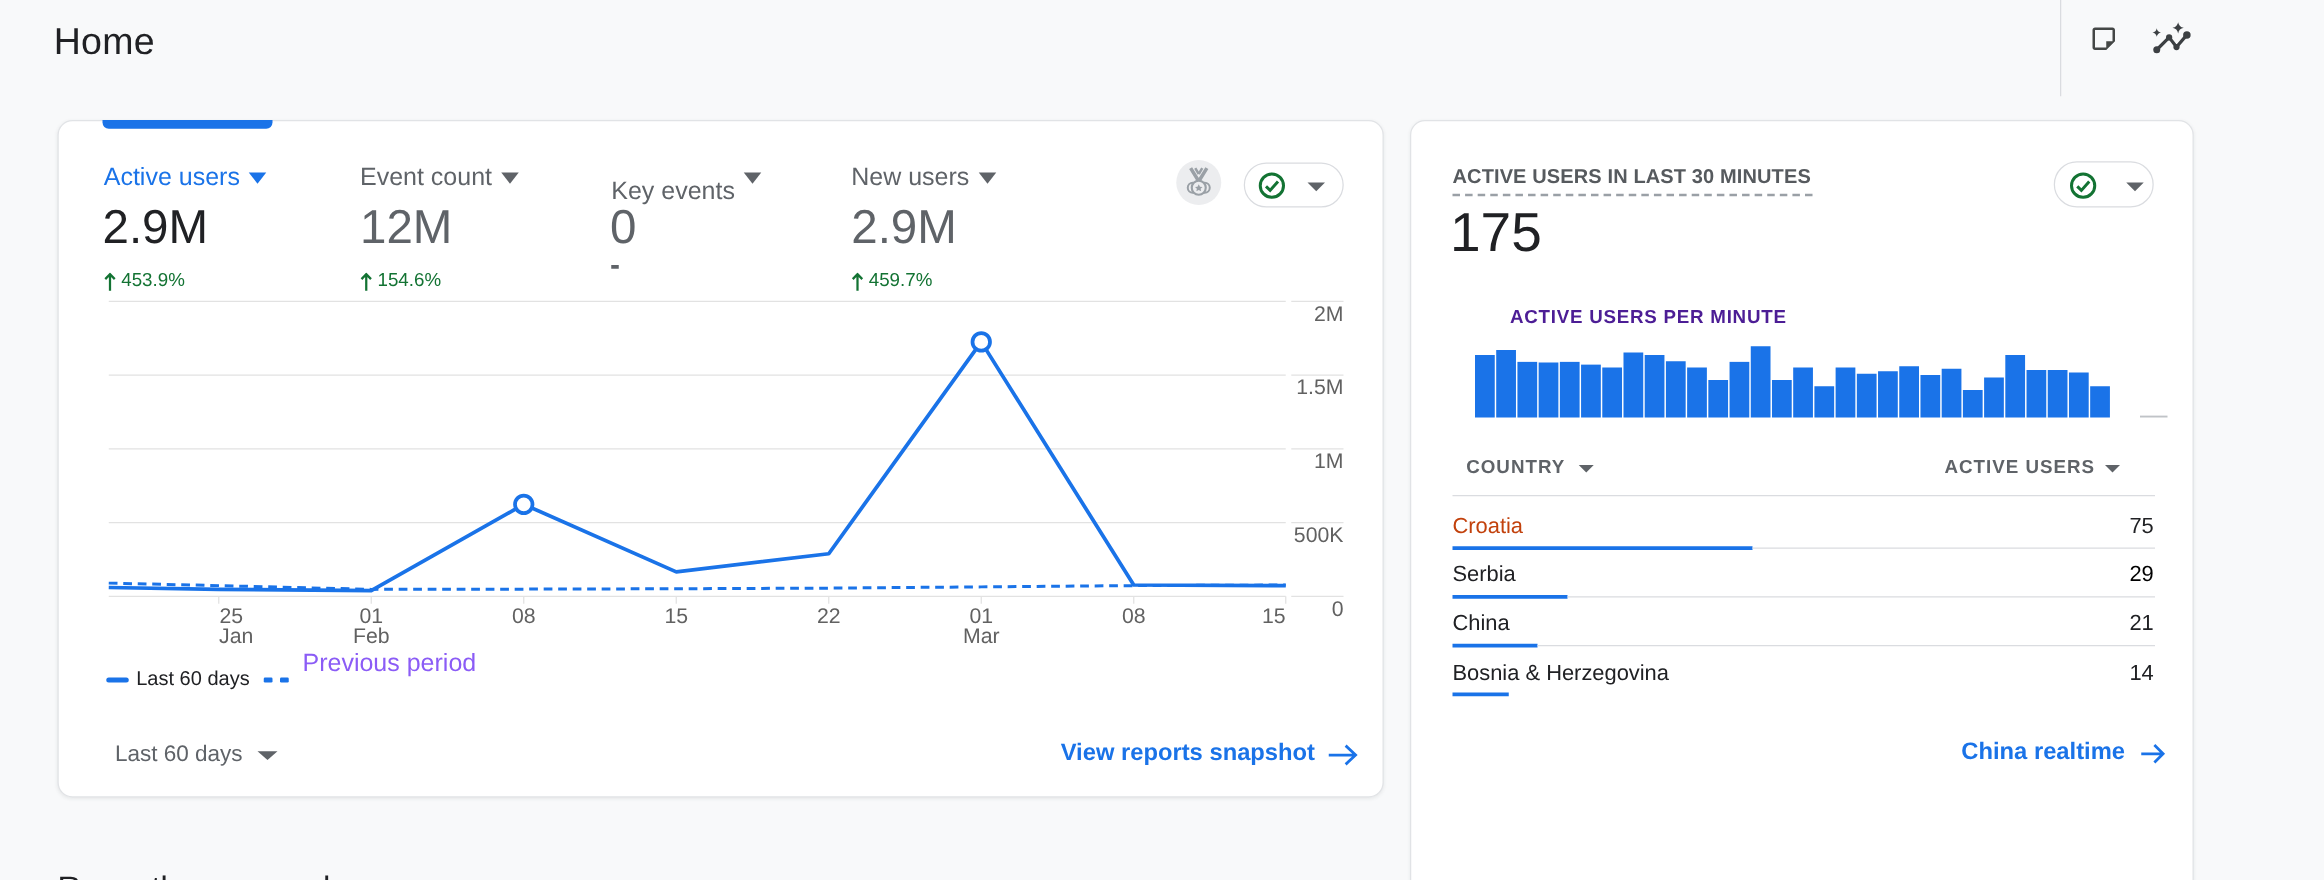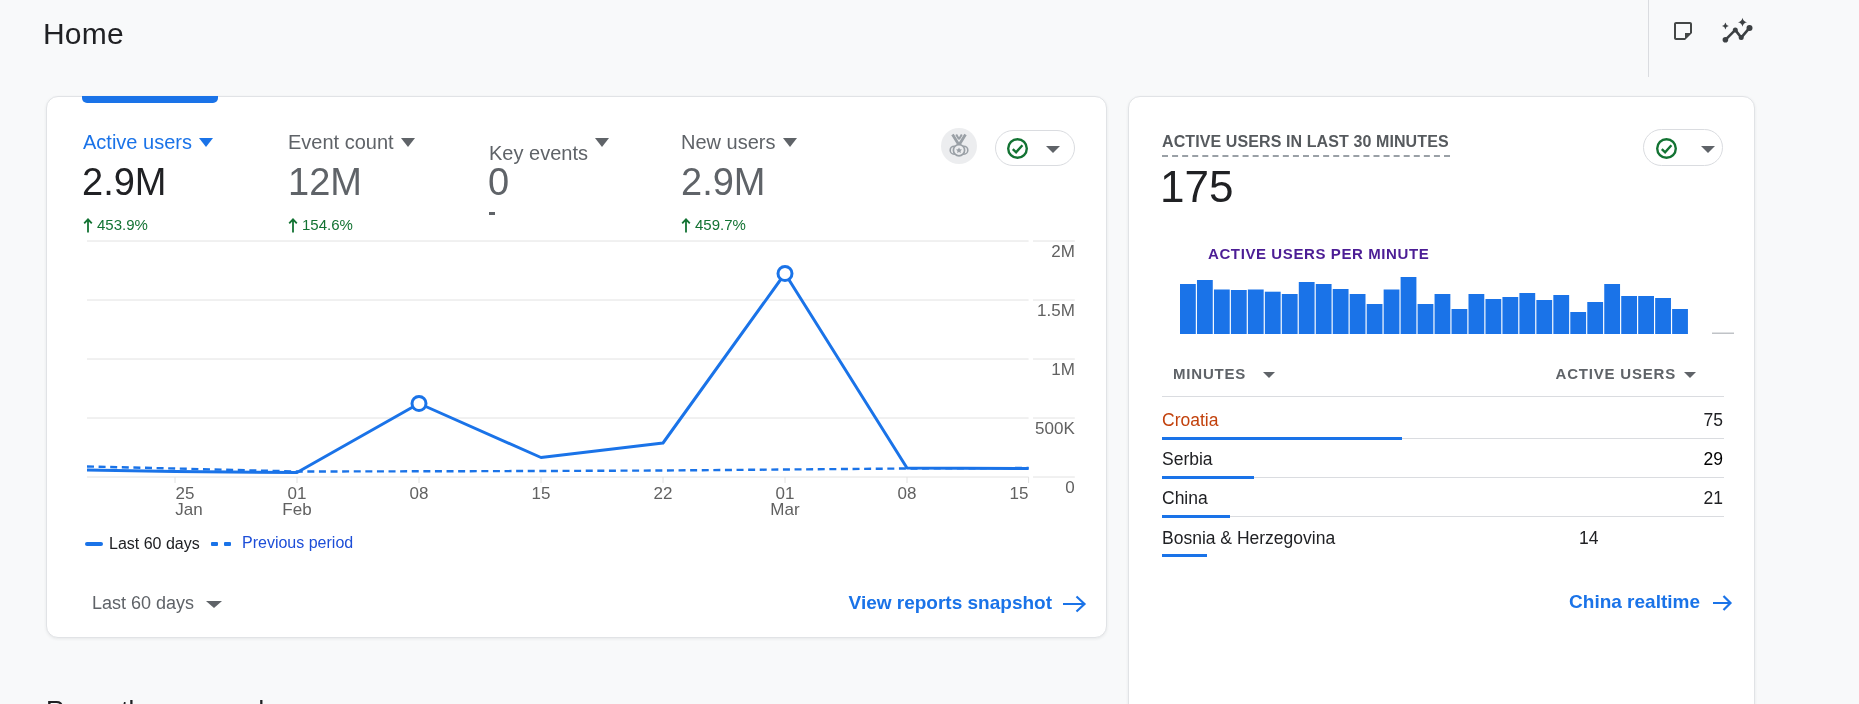--- a/index.html
+++ b/index.html
@@ -123,21 +123,21 @@
     <polyline points="40,239.5 128,241.5 250,244.5 372,244.3 494,244 616,243.5 738,242.5 860,241.5 981.6,241" fill="none" stroke="#1a73e8" stroke-width="2.4" stroke-dasharray="7 4.6"></polyline>
     <polyline points="40,243 128,244.5 250,245.5 372,176.5 494,230.5 616,216 738,46.5 860,241 981.6,241.5" fill="none" stroke="#1a73e8" stroke-width="3" stroke-linejoin="round"></polyline>
     <circle cx="372" cy="176.5" r="7" fill="#fff" stroke="#1a73e8" stroke-width="3"></circle>
     <circle cx="738" cy="46.5" r="7" fill="#fff" stroke="#1a73e8" stroke-width="3"></circle>
   </svg>
 
   <div class="abs" style="left:38px;top:445px;width:18px;height:3.5px;border-radius:2px;background:#1a73e8;"></div>
   <div class="abs" style="left:62px;top:437.5px;font-size:16px;color:#202124;">Last 60 days</div>
   <div class="abs" style="left:164px;top:445px;width:7px;height:3.5px;border-radius:1px;background:#1a73e8;"></div>
   <div class="abs" style="left:177px;top:445px;width:7px;height:3.5px;border-radius:1px;background:#1a73e8;"></div>
-  <div class="abs" style="left:195px;top:437px;font-size:16px;color:#1d4ed8;">Previous period</div>
+  <div class="abs" style="left:195px;top:423px;font-size:20px;color:#8b5cf6;">Previous period</div>
 
   <div class="abs" style="left:45px;top:495.5px;font-size:18px;color:#5f6368;">Last 60 days</div>
   <div class="abs tri" style="left:159px;top:503.5px;border-left-width:8px;border-right-width:8px;border-top-width:7px;"></div>
   <div class="abs" style="left:801px;top:494.5px;width:204px;font-size:19px;font-weight:bold;color:#1a73e8;text-align:right;">View reports snapshot</div>
   <svg class="abs" style="left:1014px;top:496px;" width="26" height="22" viewBox="0 0 26 22">
       <path d="M2 11 H23.5 M15.5 3.5 L23.5 11 L15.5 18.5" fill="none" stroke="#1a73e8" stroke-width="2.2"></path>
     </svg>
 </div>
 
 <div class="card" style="left:1128px;top:96px;width:627px;height:704px;">
@@ -179,21 +179,21 @@
       <rect x="441.30999999999995" y="40" width="15.8" height="22" fill="#1a73e8"></rect>
       <rect x="458.28" y="30" width="15.8" height="32" fill="#1a73e8"></rect>
       <rect x="475.25" y="12" width="15.8" height="50" fill="#1a73e8"></rect>
       <rect x="492.21999999999997" y="24" width="15.8" height="38" fill="#1a73e8"></rect>
       <rect x="509.18999999999994" y="24" width="15.8" height="38" fill="#1a73e8"></rect>
       <rect x="526.16" y="26" width="15.8" height="36" fill="#1a73e8"></rect>
       <rect x="543.13" y="37" width="15.8" height="25" fill="#1a73e8"></rect>
       <rect x="583" y="60.5" width="22" height="1.5" fill="#c0c3c7"></rect>
     </svg>
 
-  <div class="abs" style="left:44px;top:268px;font-size:15px;font-weight:bold;color:#5f6368;letter-spacing:.8px;">MINUTES</div>
+  <div class="abs" style="left:44px;top:268px;font-size:15px;font-weight:bold;color:#5f6368;letter-spacing:.8px;">COUNTRY</div>
   <div class="abs tri" style="left:134px;top:275px;border-left-width:6.5px;border-right-width:6.5px;border-top-width:6.5px;"></div>
   <div class="abs" style="left:350px;top:268px;width:197px;font-size:15px;font-weight:bold;color:#5f6368;letter-spacing:.8px;text-align:right;">ACTIVE USERS</div>
   <div class="abs tri" style="left:555px;top:275px;border-left-width:6.5px;border-right-width:6.5px;border-top-width:6.5px;"></div>
   <div class="abs" style="left:33px;top:299px;width:562px;height:1px;background:#dadce0;"></div>
 
   <div class="abs" style="left:33px;top:313px;font-size:17.5px;color:#c2410c;">Croatia</div>
   <div class="abs" style="left:450px;top:313px;width:144px;font-size:17.5px;color:#202124;text-align:right;">75</div>
   <div class="abs" style="left:33px;top:340px;width:240px;height:3px;background:#1a73e8;"></div>
   <div class="abs" style="left:273px;top:341px;width:322px;height:1px;background:#dadce0;"></div>
 
@@ -201,21 +201,21 @@
   <div class="abs" style="left:450px;top:352.2px;width:144px;font-size:17.5px;color:#000000;text-align:right;">29</div>
   <div class="abs" style="left:33px;top:379.3px;width:92px;height:3px;background:#1a73e8;"></div>
   <div class="abs" style="left:125px;top:380.3px;width:470px;height:1px;background:#dadce0;"></div>
 
   <div class="abs" style="left:33px;top:391.4px;font-size:17.5px;color:#202124;">China</div>
   <div class="abs" style="left:450px;top:391.4px;width:144px;font-size:17.5px;color:#202124;text-align:right;">21</div>
   <div class="abs" style="left:33px;top:418.4px;width:68px;height:3px;background:#1a73e8;"></div>
   <div class="abs" style="left:101px;top:419.4px;width:494px;height:1px;background:#dadce0;"></div>
 
   <div class="abs" style="left:33px;top:430.6px;font-size:17.5px;color:#202124;">Bosnia &amp; Herzegovina</div>
-  <div class="abs" style="left:450px;top:430.6px;width:144px;font-size:17.5px;color:#202124;text-align:left;">14</div>
+  <div class="abs" style="left:450px;top:430.6px;width:144px;font-size:17.5px;color:#202124;text-align:right;">14</div>
   <div class="abs" style="left:33px;top:457.4px;width:45px;height:3px;background:#1a73e8;"></div>
 
   <div class="abs" style="left:380px;top:494px;width:191px;font-size:19px;font-weight:bold;color:#1a73e8;text-align:right;">China realtime</div>
   <svg class="abs" style="left:582px;top:495px;" width="22" height="22" viewBox="0 0 22 22">
       <path d="M2 11 H19.5 M12.5 4 L19.5 11 L12.5 18" fill="none" stroke="#1a73e8" stroke-width="2.2"></path>
     </svg>
 </div>
 
 <div class="abs" style="left:46px;top:694.5px;font-size:26px;color:#202124;">Recently accessed</div>
 

